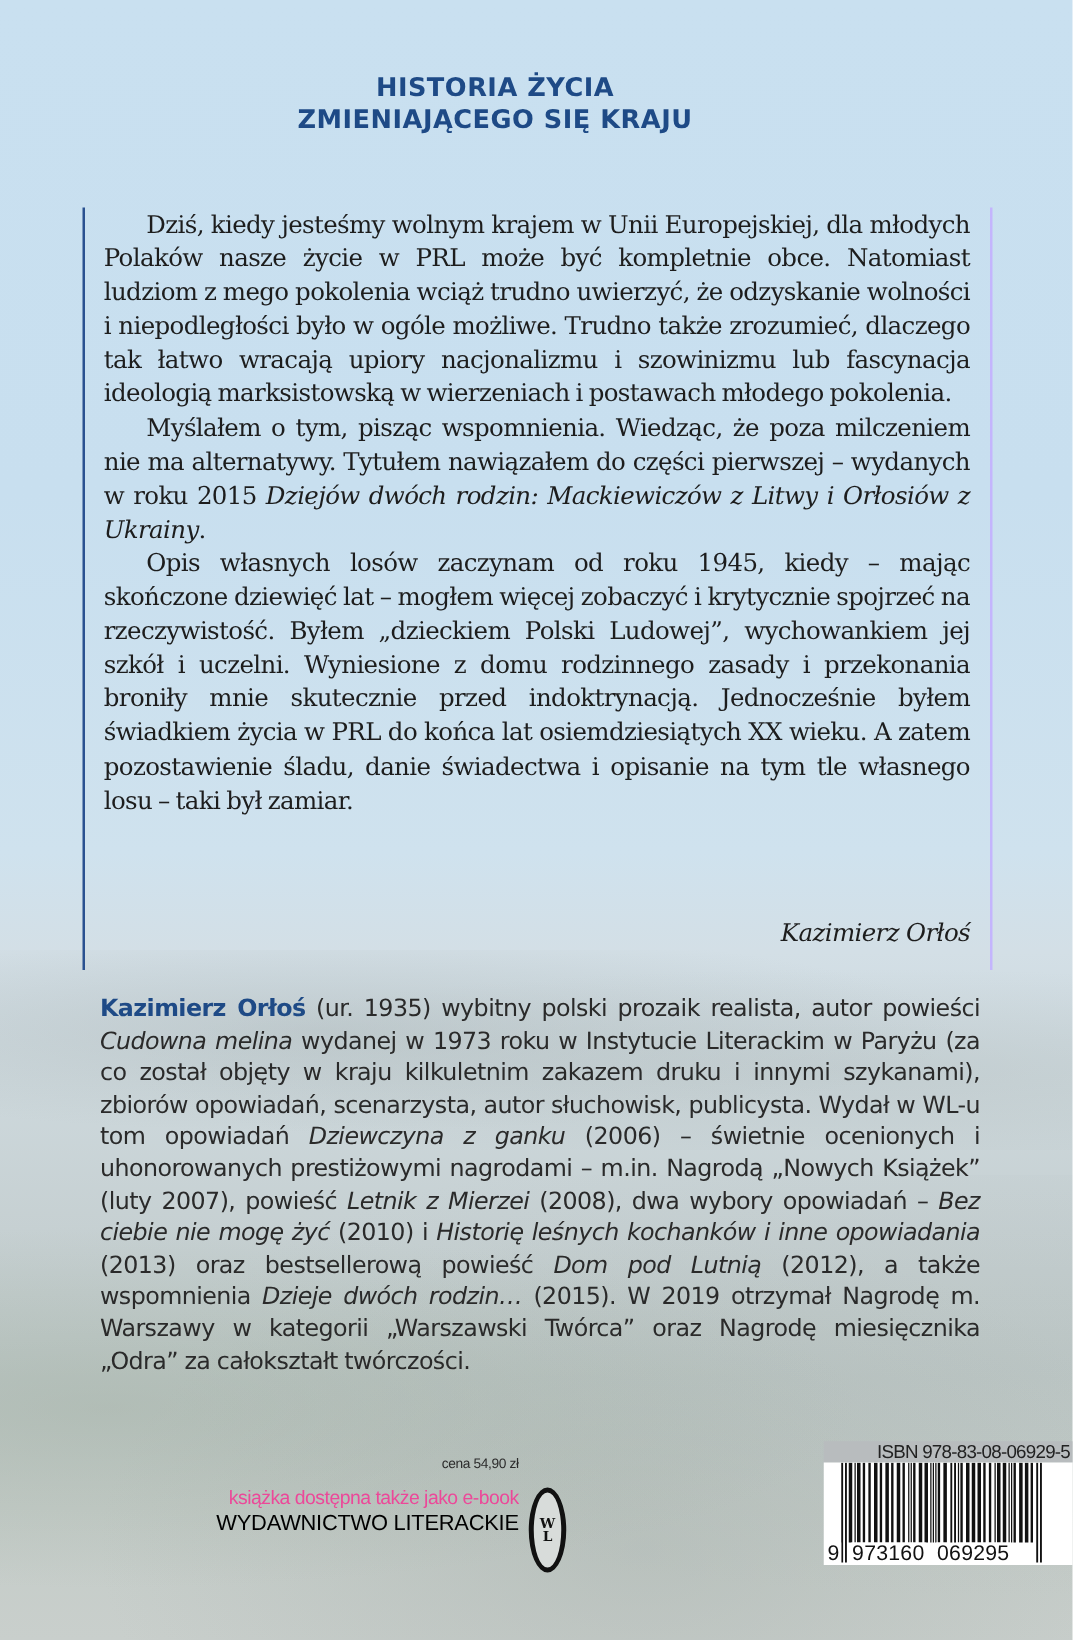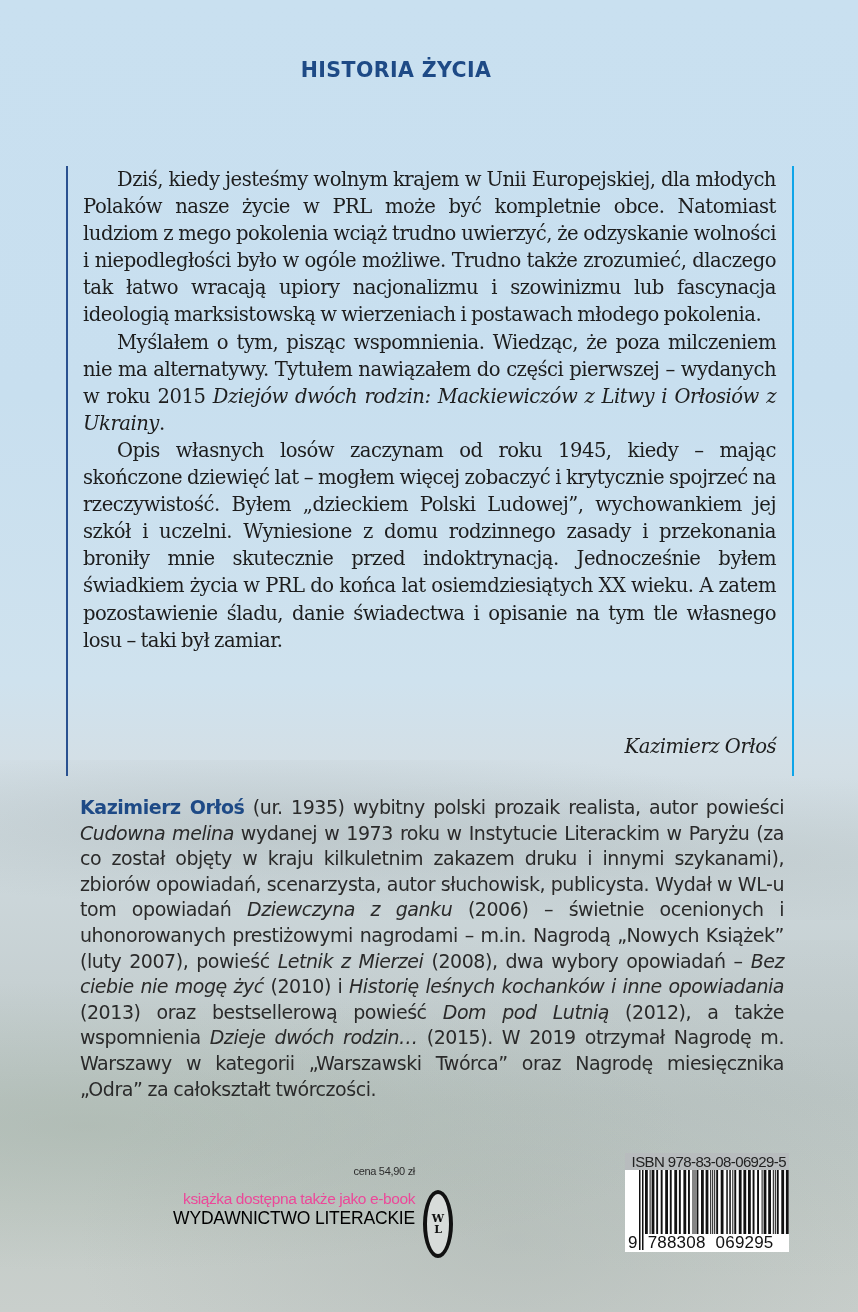--- a/index.html
+++ b/index.html
@@ -21,21 +21,21 @@
 
   .headline {
     position: absolute; top: 58px; left: 0; width: 792px; text-align: center;
     color: #1e4a86; font-family: "DejaVu Sans", sans-serif; font-weight: bold;
     font-size: 20.5px; line-height: 24.5px; letter-spacing: 0.4px;
   }
   .headline div { display: block; }
 
   .quote-box {
     position: absolute; top: 166px; left: 66px; width: 728px; height: 610px;
-    border-left: 2px solid #2a5190; border-right: 2px solid #0ea5e9;
+    border-left: 2px solid #2a5190; border-right: 2px solid #c4b5fd;
     box-sizing: border-box;
     padding-left: 28px;
   }
   .quote-text {
     position: absolute; left: 15px; right: 16px; top: 0;
     color: #1d1d1d; font-family: "DejaVu Serif", serif;
     font-size: 19.6px; line-height: 27.1px; text-align: justify;
     letter-spacing: -0.5px; word-spacing: -1px;
   }
   .quote-text p { margin: 0; text-indent: 34px; }
@@ -66,21 +66,21 @@
 
   .wl-logo {
     position: absolute; left: 423px; top: 1190px; width: 22px; height: 60px;
     border: 4px solid #111; border-radius: 50%; background: #d8dcda;
     display: flex; flex-direction: column; align-items: center; justify-content: center;
     font-family: "DejaVu Serif", serif; color: #111; font-weight: bold;
   }
   .wl-logo span { font-size: 11px; line-height: 11px; }
 
   .isbn-block {
-    position: absolute; left: 625px; top: 1153px; width: 164px;
+    position: absolute; left: 659px; top: 1153px; width: 200px;
   }
   .isbn-label {
     background: #b8bcbe; color: #222; font-family: "Liberation Sans", sans-serif;
     font-size: 15px; line-height: 17px; text-align: right; padding-right: 3px;
     letter-spacing: -0.6px;
   }
   .barcode {
     background: #fff; height: 82px; position: relative; overflow: hidden;
   }
   .barcode svg { position: absolute; left: 0; top: 0; }
@@ -93,20 +93,21 @@
   .barcode-digits span { background: #fff; padding: 0 1px; }
 </style>
 </head>
 <body>
 
 <div class="bg-haze haze1"></div>
 <div class="bg-haze haze2"></div>
 
 <div class="headline">
   <div>HISTORIA ŻYCIA</div>
+  <div>ZMIENIAJĄCEGO SIĘ KRAJU</div>
 </div>
 
 <div class="quote-box">
   <div class="quote-text" id="quote-text">
       <p><span>Dziś, kiedy jesteśmy wolnym krajem w Unii Europejskiej, dla młodych Polaków nasze życie w PRL może być kompletnie obce. Natomiast ludziom z mego pokolenia wciąż trudno uwierzyć, że odzyskanie wolności i niepodległości było w ogóle możliwe. Trudno także zrozumieć, dlaczego tak łatwo wracają upiory nacjonalizmu i szowinizmu lub fascynacja ideologią marksistowską w wierzeniach i postawach młodego pokolenia.</span></p>
       <p><span>Myślałem o tym, pisząc wspomnienia. Wiedząc, że poza milczeniem nie ma alternatywy. Tytułem nawiązałem do części pierwszej – wydanych w roku 2015 </span><em>Dziejów dwóch rodzin: Mackiewiczów z Litwy i Orłosiów z Ukrainy</em><span>.</span></p>
       <p><span>Opis własnych losów zaczynam od roku 1945, kiedy – mając skończone dziewięć lat – mogłem więcej zobaczyć i krytycznie spojrzeć na rzeczywistość. Byłem „dzieckiem Polski Ludowej”, wychowankiem jej szkół i uczelni. Wyniesione z domu rodzinnego zasady i przekonania broniły mnie skutecznie przed indoktrynacją. Jednocześnie byłem świadkiem życia w PRL do końca lat osiemdziesiątych XX wieku. A zatem pozostawienie śladu, danie świadectwa i opisanie na tym tle własnego losu – taki był zamiar.</span></p>
     </div>
   <div class="signature">Kazimierz Orłoś</div>
 </div>
@@ -169,17 +170,17 @@
         <rect x="149.79999999999995" y="0" width="1" height="64" fill="#111"></rect>
         <rect x="151.79999999999995" y="0" width="1.9" height="64" fill="#111"></rect>
         <rect x="156.29999999999995" y="0" width="2.8" height="64" fill="#111"></rect>
         <rect x="160.89999999999995" y="0" width="2.8" height="64" fill="#111"></rect>
         <rect x="165.49999999999994" y="0" width="1.9" height="64" fill="#111"></rect>
         <rect x="169.99999999999994" y="0" width="1.5" height="80" fill="#111"></rect>
         <rect x="172.99999999999994" y="0" width="1.5" height="80" fill="#111"></rect>
       </svg>
     <div class="barcode-digits">
       <span>9</span>
-      <span style="margin-left:8px">788308</span>
+      <span style="margin-left:8px">973160</span>
       <span style="margin-left:8px">069295</span>
     </div>
   </div>
 </div>
 
 </body></html>

